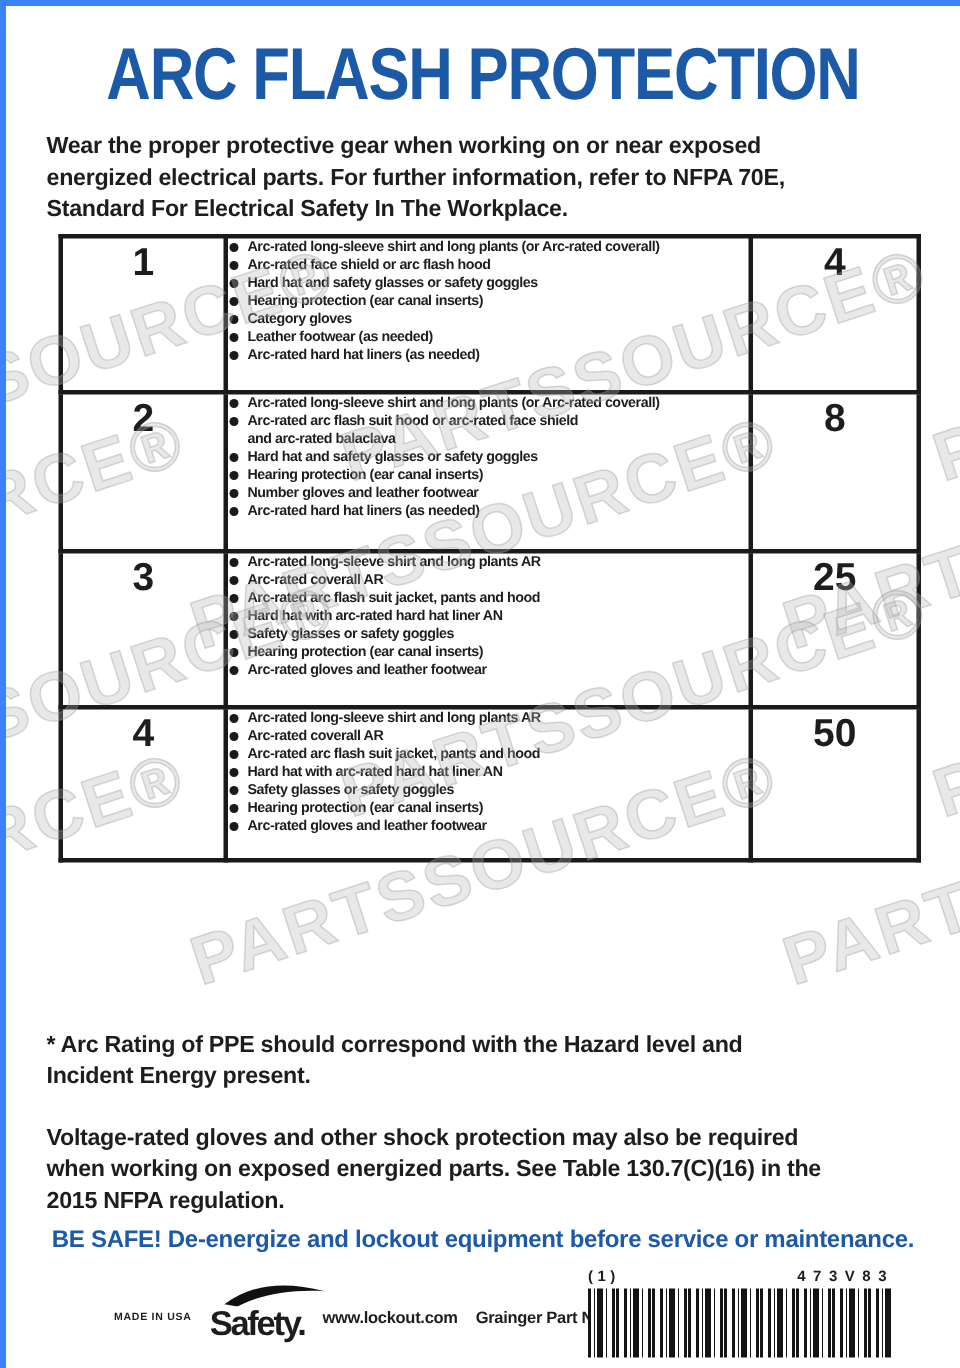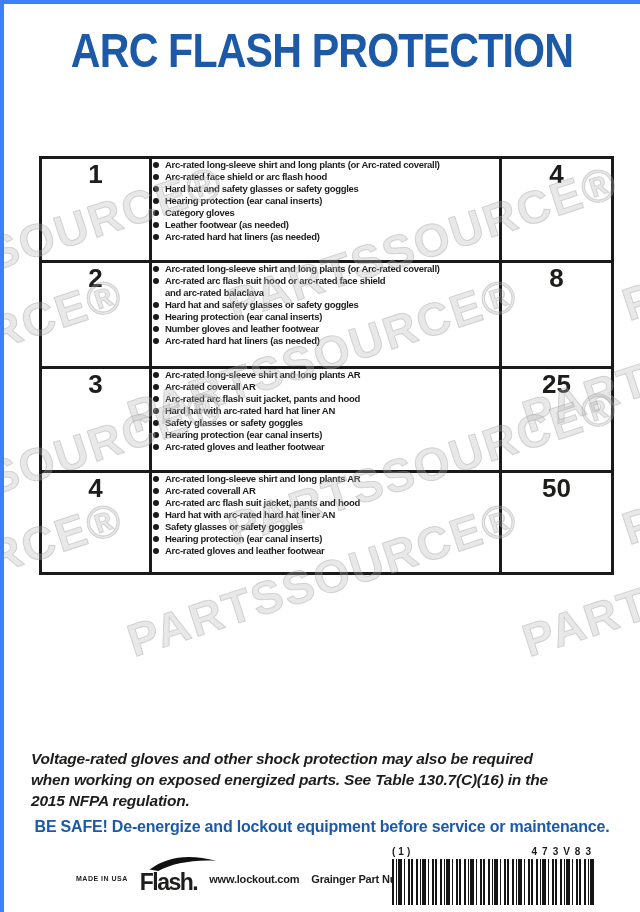--- a/index.html
+++ b/index.html
@@ -33,21 +33,21 @@
     transform:scaleX(0.84);transform-origin:center;
     white-space:nowrap;
   }
   .para{
     position:absolute;left:27px;width:600px;
     font-size:15.5px;font-weight:bold;line-height:21px;letter-spacing:-0.2px;
     white-space:pre-line;
   }
   .intro{top:83px;}
   .footnote{top:682px;}
-  .voltage{top:744px;font-style:italic;}
+  .voltage{top:744px;}
   .besafe{
     position:absolute;top:814px;left:0;width:100%;
     text-align:center;
     font-size:16px;font-weight:bold;letter-spacing:-0.2px;
     color:var(--blue,#1c5aa8);
     white-space:nowrap;
   }
   
   table.ppe{
     position:absolute;top:152px;left:35px;
@@ -103,20 +103,23 @@
 </style>
 </head>
 <body>
 
 <div class="sign">
 
   <div class="content">
 
     <div class="title">ARC FLASH PROTECTION</div>
 
+    <div class="para intro">Wear the proper protective gear when working on or near exposed
+energized electrical parts. For further information, refer to NFPA 70E,
+Standard For Electrical Safety In The Workplace.</div>
 
     <table class="ppe">
       <colgroup>
           <col class="c1">
           <col class="c2">
           <col class="c3">
         </colgroup>
       <tbody>
       <tr class="r1">
         <td class="cat">1</td>
@@ -174,35 +177,37 @@
                 <li>Safety glasses or safety goggles</li>
                 <li>Hearing protection (ear canal inserts)</li>
                 <li>Arc-rated gloves and leather footwear</li>
               </ul>
         </td>
         <td class="rate">50</td>
       </tr>
     </tbody>
       </table>
 
+    <div class="para footnote">* Arc Rating of PPE should correspond with the Hazard level and
+Incident Energy present.</div>
 
     <div class="para voltage">Voltage-rated gloves and other shock protection may also be required
 when working on exposed energized parts. See Table 130.7(C)(16) in the
 2015 NFPA regulation.</div>
 
     <div class="besafe">BE SAFE! De-energize and lockout equipment before service or maintenance.</div>
 
     <div class="footer">
       <div class="brand-row">
         <span class="made-in">MADE IN USA</span>
         <span class="brand">
           <svg width="74" height="16" viewBox="0 0 100 22">
             <path d="M4 20 C 28 2, 58 -2, 96 8 C 64 6, 34 12, 16 22 Z" fill="#111"></path>
           </svg>
-          <span>Flash.</span>
+          <span>Safety.</span>
         </span>
         <span class="site">www.lockout.com</span>
         <span class="part-label">Grainger Part Number:</span>
       </div>
       <div class="barcode">
         <div class="barcode-nums">
           <span class="bc-prefix">(1)</span>
           <span class="bc-number">473V83</span>
         </div>
         <div class="bars"></div>

